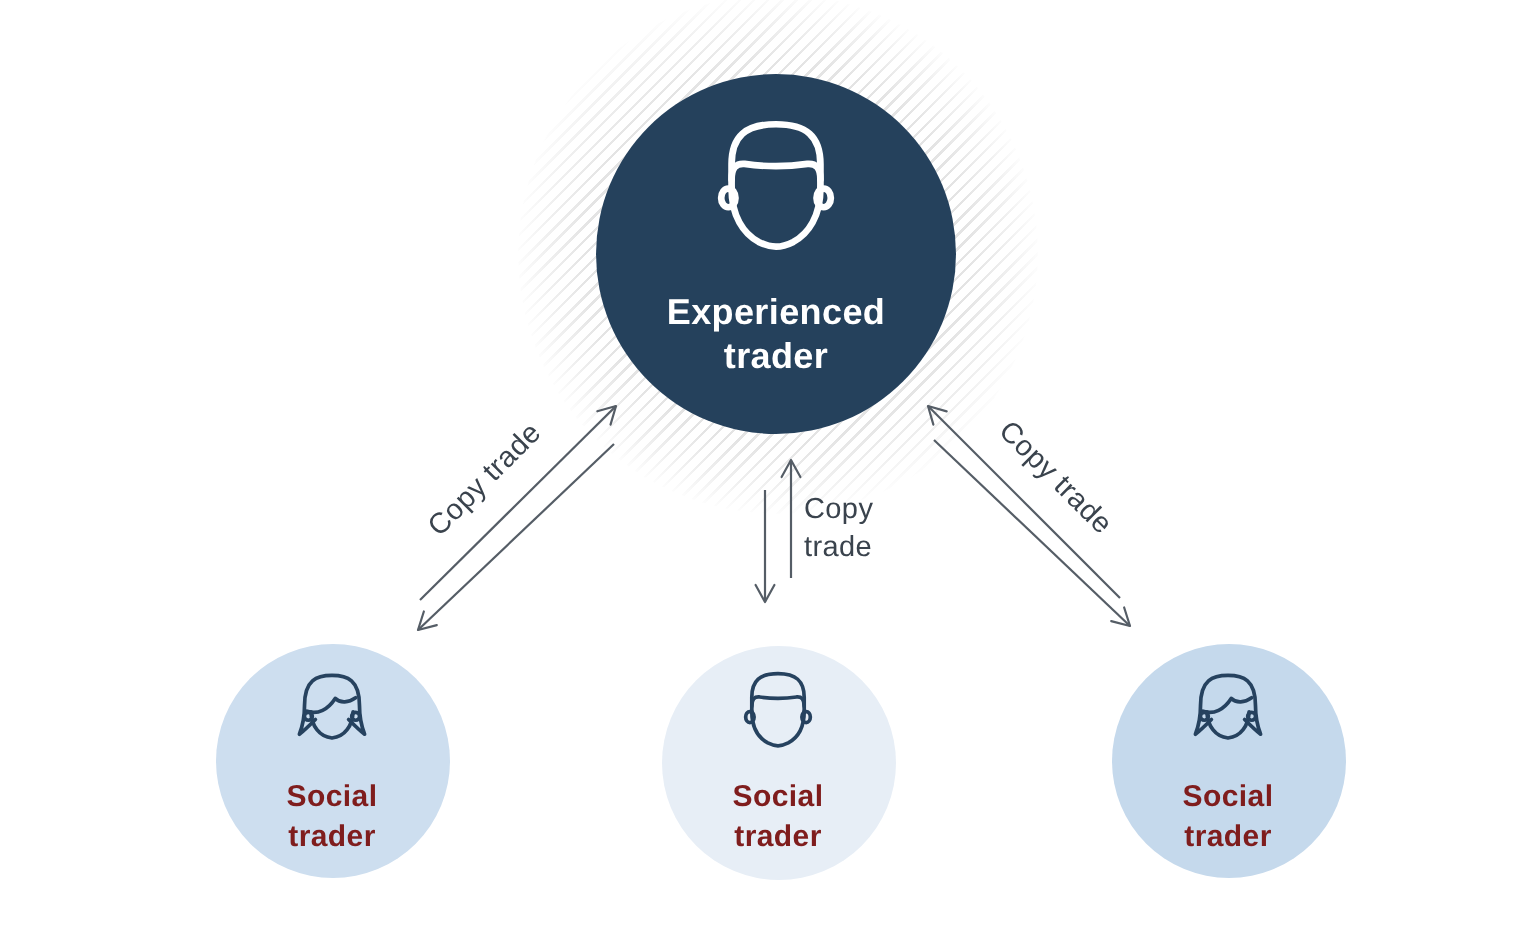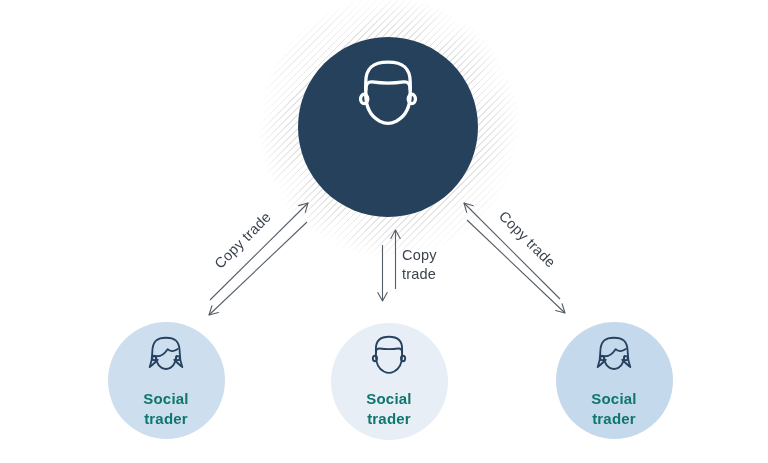--- a/index.html
+++ b/index.html
@@ -42,21 +42,21 @@
     text-align: center;
     font-weight: bold;
     letter-spacing: 0.2px;
   }
   #label-experienced {
     left: 318px; top: 145px; width: 140px;
     color: #ffffff; font-size: 18px; line-height: 22px;
   }
   .social-label {
     width: 90px; top: 389px;
-    color: #0f766e; font-size: 15px; line-height: 20px;
+    color: #7f1d1d; font-size: 15px; line-height: 20px;
   }
   #label-social-left   { left: 121px; }
   #label-social-middle { left: 344px; }
   #label-social-right  { left: 569px; }
 
   #arrows { left: 0; top: 0; width: 768px; height: 463px; }
 
   .copy-label {
     color: #3a434d; font-size: 14.5px; line-height: 19px;
     letter-spacing: 0.2px; white-space: nowrap;
@@ -99,20 +99,21 @@
   <div id="node-experienced" class="abs node"></div>
   <div id="icon-experienced" class="abs face-icon">
     <svg viewBox="0 0 72 72" width="78" height="78" fill="none" stroke="#ffffff" stroke-width="3.1" stroke-linecap="round" stroke-linejoin="round">
       <path d="M15.5 38 L15.5 26 C15.5 13 22 7.5 36 7.5 C50 7.5 56.5 13 56.5 26 L56.5 38"></path>
       <path d="M15.5 33 C15.5 27.5 17.5 25.5 21.5 25.8 C31 27.2 41 27.2 50.5 25.8 C54.5 25.5 56.5 27.5 56.5 33"></path>
       <path d="M15.5 37 C15.5 50 21 58 28 61.8 C31 63.3 33.8 64 36 64 C38.2 64 41 63.3 44 61.8 C51 58 56.5 50 56.5 37"></path>
       <ellipse cx="14" cy="41.5" rx="3.3" ry="4.3"></ellipse>
       <ellipse cx="58" cy="41.5" rx="3.3" ry="4.3"></ellipse>
     </svg>
   </div>
+  <div id="label-experienced" class="abs node-label">Experienced trader</div>
 
   <div id="copy-label-left" class="abs copy-label">Copy trade</div>
   <div id="copy-label-middle" class="abs copy-label">Copy trade</div>
   <div id="copy-label-right" class="abs copy-label">Copy trade</div>
 
   <div id="node-social-left" class="abs node"></div>
   <div id="icon-social-left" class="abs face-icon">
     <svg viewBox="0 0 72 72" width="46" height="46" fill="none" stroke="#26425f" stroke-width="2.9" stroke-linecap="round" stroke-linejoin="round">
       <path d="M23 45 C18 50 14 54 10.5 56.5 C13 50 14.5 43 14.5 34 C14.5 14 24 10.5 36 10.5 C48 10.5 57.5 14 57.5 34 C57.5 43 59 50 61.5 56.5 C58 54 54 50 49 45"></path>
       <path d="M16.5 38.5 C25 41.5 33 37 38.5 28.5 C42.5 32.5 49 32 54.5 28"></path>

